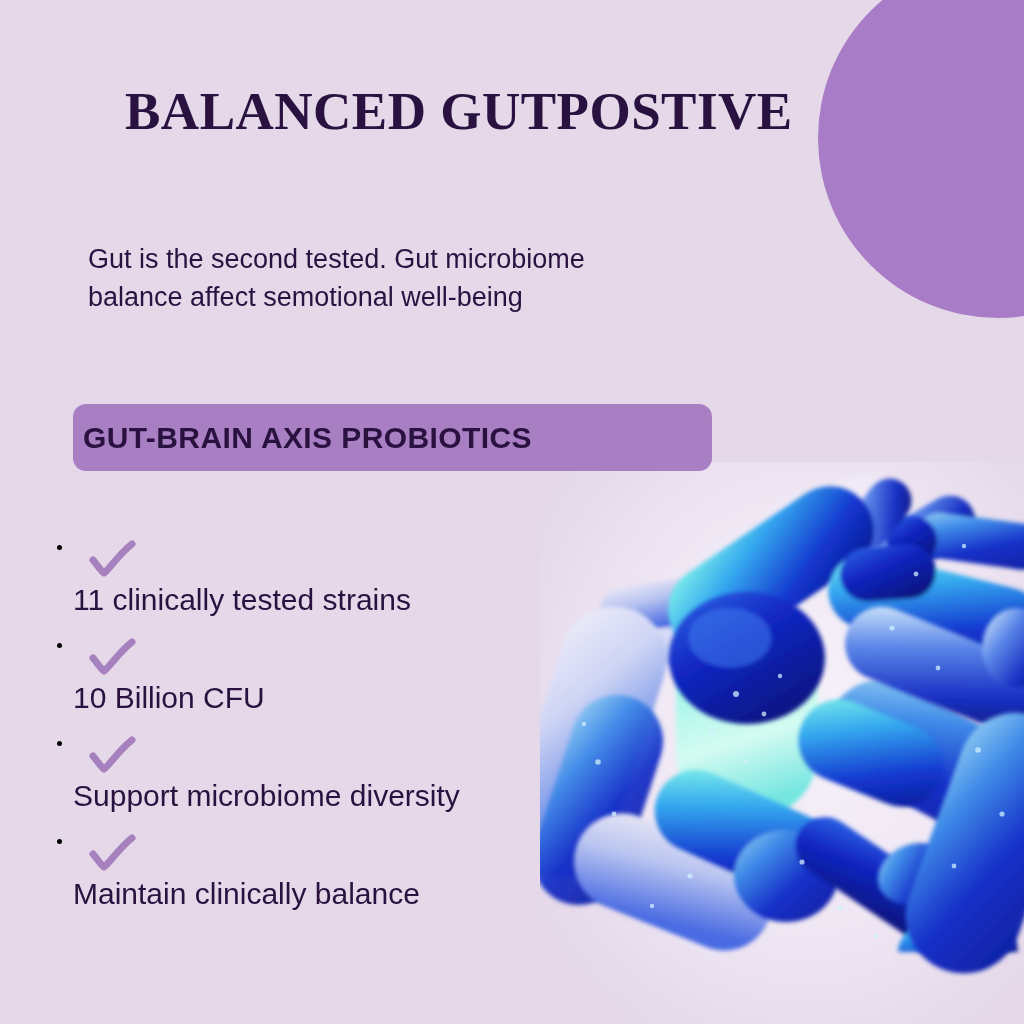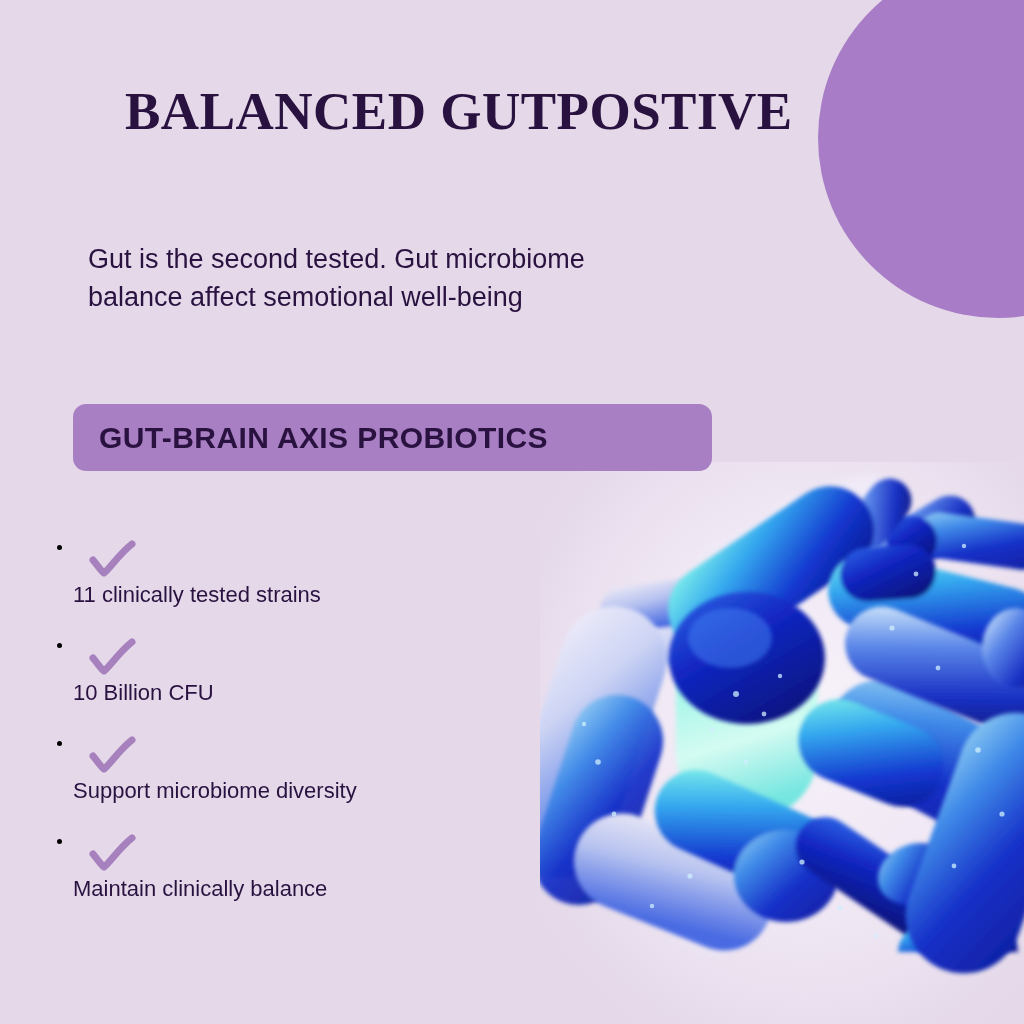--- a/index.html
+++ b/index.html
@@ -71,21 +71,21 @@
     background:#a97fc4;
     border-radius:13px;
     display:flex;
     align-items:center;
   }
   .banner-label {
     font-size:30px;
     font-weight:bold;
     letter-spacing:0.4px;
     color:#2a1240;
-    padding-left:26px;
+    padding-left:10px;
     text-transform:uppercase;
     white-space:nowrap;
   }
 
   
   .feature-list {
     position:absolute;
     left:73px; top:538px;
     width:520px;
   }
@@ -95,21 +95,21 @@
   }
   .check-icon {
     position:absolute;
     left:16px; top:2px;
     width:48px; height:38px;
     display:block;
   }
   .feature-text {
     position:absolute;
     left:0; top:45px;
-    font-size:22px;
+    font-size:30px;
     line-height:1.1;
     color:#2a1240;
     white-space:nowrap;
   }
 </style>
 </head>
 <body>
 
 <div class="poster">
 

